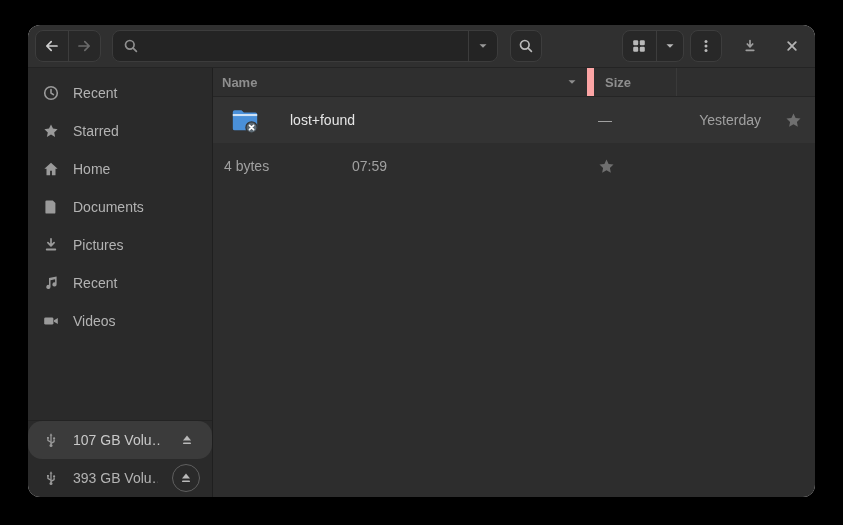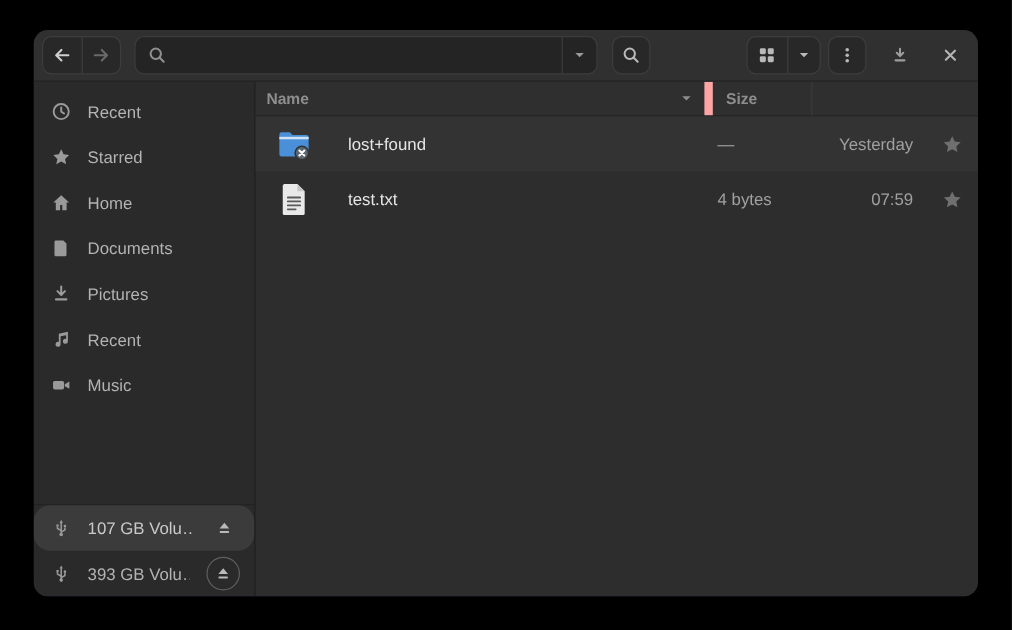--- a/index.html
+++ b/index.html
@@ -4,21 +4,21 @@
 <style>
   html,body{margin:0;padding:0;}
   body{
     width:843px;height:525px;background:#000;
     font-family:"Liberation Sans", sans-serif;
     -webkit-font-smoothing:antialiased;
     overflow:hidden;position:relative;
   }
   .window{
     position:absolute;left:28px;top:25px;width:787px;height:472px;
-    background:#0f172a;border-radius:12px;overflow:hidden;
+    background:#ffffff;border-radius:12px;overflow:hidden;
     box-shadow:0 6px 24px rgba(0,0,0,.65);
     display:flex;flex-direction:column;
   }
   
   .headerbar{
     height:42px;flex:0 0 42px;background:#303030;
     border-bottom:1px solid #242424;position:relative;
   }
   .tool-btn{
     position:absolute;top:5px;height:32px;box-sizing:border-box;
@@ -264,21 +264,21 @@
       </div>
 
 
       <div class="side-item">
         <span class="ic">
           <svg width="16" height="16" viewBox="0 0 16 16">
               <rect x="1.2" y="4.4" width="9.2" height="7.2" rx="1.4" fill="currentColor"></rect>
               <path d="M11 7.2l3.8-2.2v6L11 8.8z" fill="currentColor"></path>
             </svg>
         </span>
-        <span>Music</span>
+        <span>Videos</span>
       </div>
 
 
       <div class="volumes">
         <div class="vol-row selected">
           <span class="ic">
             <svg width="16" height="16" viewBox="0 0 16 16">
                 <g stroke="currentColor" fill="none" stroke-width="1.3" stroke-linejoin="round">
                   <path d="M8 13V3.6"></path>
                   <path d="M8 10.2L4.9 8.4V6.9"></path>
@@ -367,32 +367,20 @@
           <div class="rcol star">
             <span>
               <svg width="17" height="17" viewBox="0 0 16 16">
                   <path d="M8 1.4l2 4.2 4.6.6-3.4 3.2.9 4.5L8 11.6l-4.1 2.3.9-4.5L1.4 6.2 6 5.6z" fill="currentColor"></path>
                 </svg>
             </span>
           </div>
         </div>
 
         <div class="file-row">
-          <div class="rcol name">
-            <span class="file-ic">
-              <svg width="30" height="30" viewBox="0 0 32 32">
-                <path d="M7 2.5h12l6.5 6.5v20a1 1 0 0 1-1 1H7a1 1 0 0 1-1-1v-25a1 1 0 0 1 1-1z" fill="#e9e9e9"></path>
-                <path d="M19 2.5l6.5 6.5H19z" fill="#c6c6c6"></path>
-                <g stroke="#5a5a5a" stroke-width="1.6" stroke-linecap="round">
-                  <path d="M10.5 14.5h11M10.5 18h11M10.5 21.5h11M10.5 25h7"></path>
-                </g>
-              </svg>
-            </span>
-            <span>test.txt</span>
-          </div>
           <div class="rcol size">
             <span>4 bytes</span>
           </div>
           <div class="rcol modified">
             <span>07:59</span>
           </div>
           <div class="rcol star">
             <span>
               <svg width="17" height="17" viewBox="0 0 16 16">
                   <path d="M8 1.4l2 4.2 4.6.6-3.4 3.2.9 4.5L8 11.6l-4.1 2.3.9-4.5L1.4 6.2 6 5.6z" fill="currentColor"></path>

